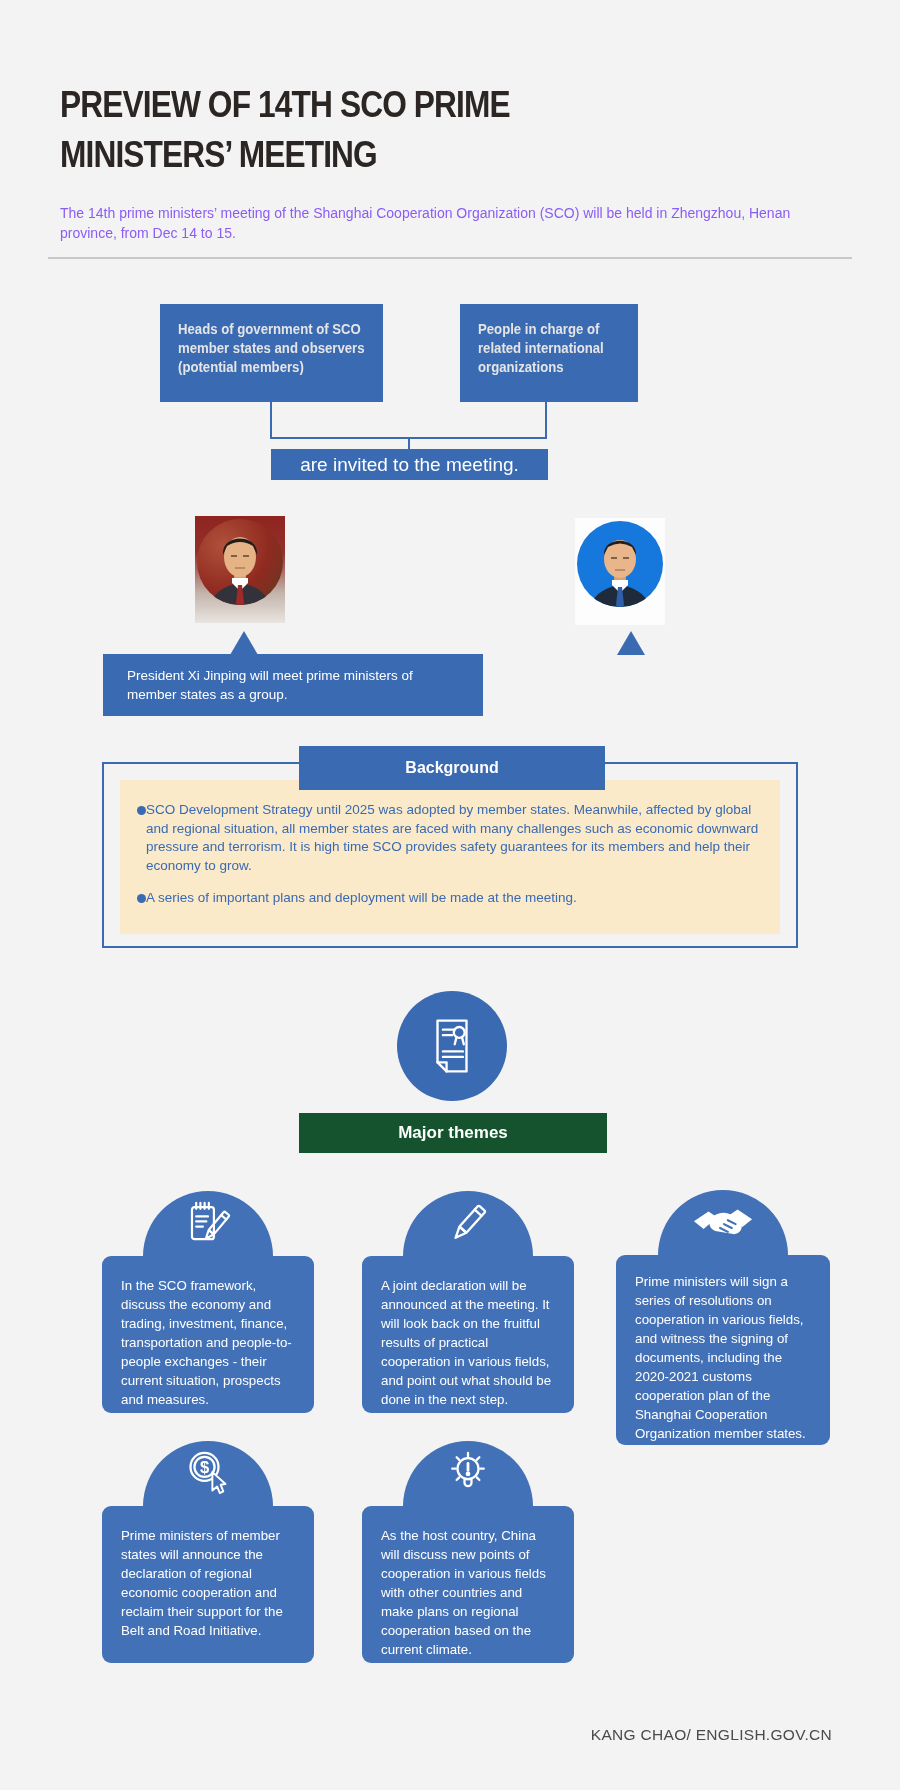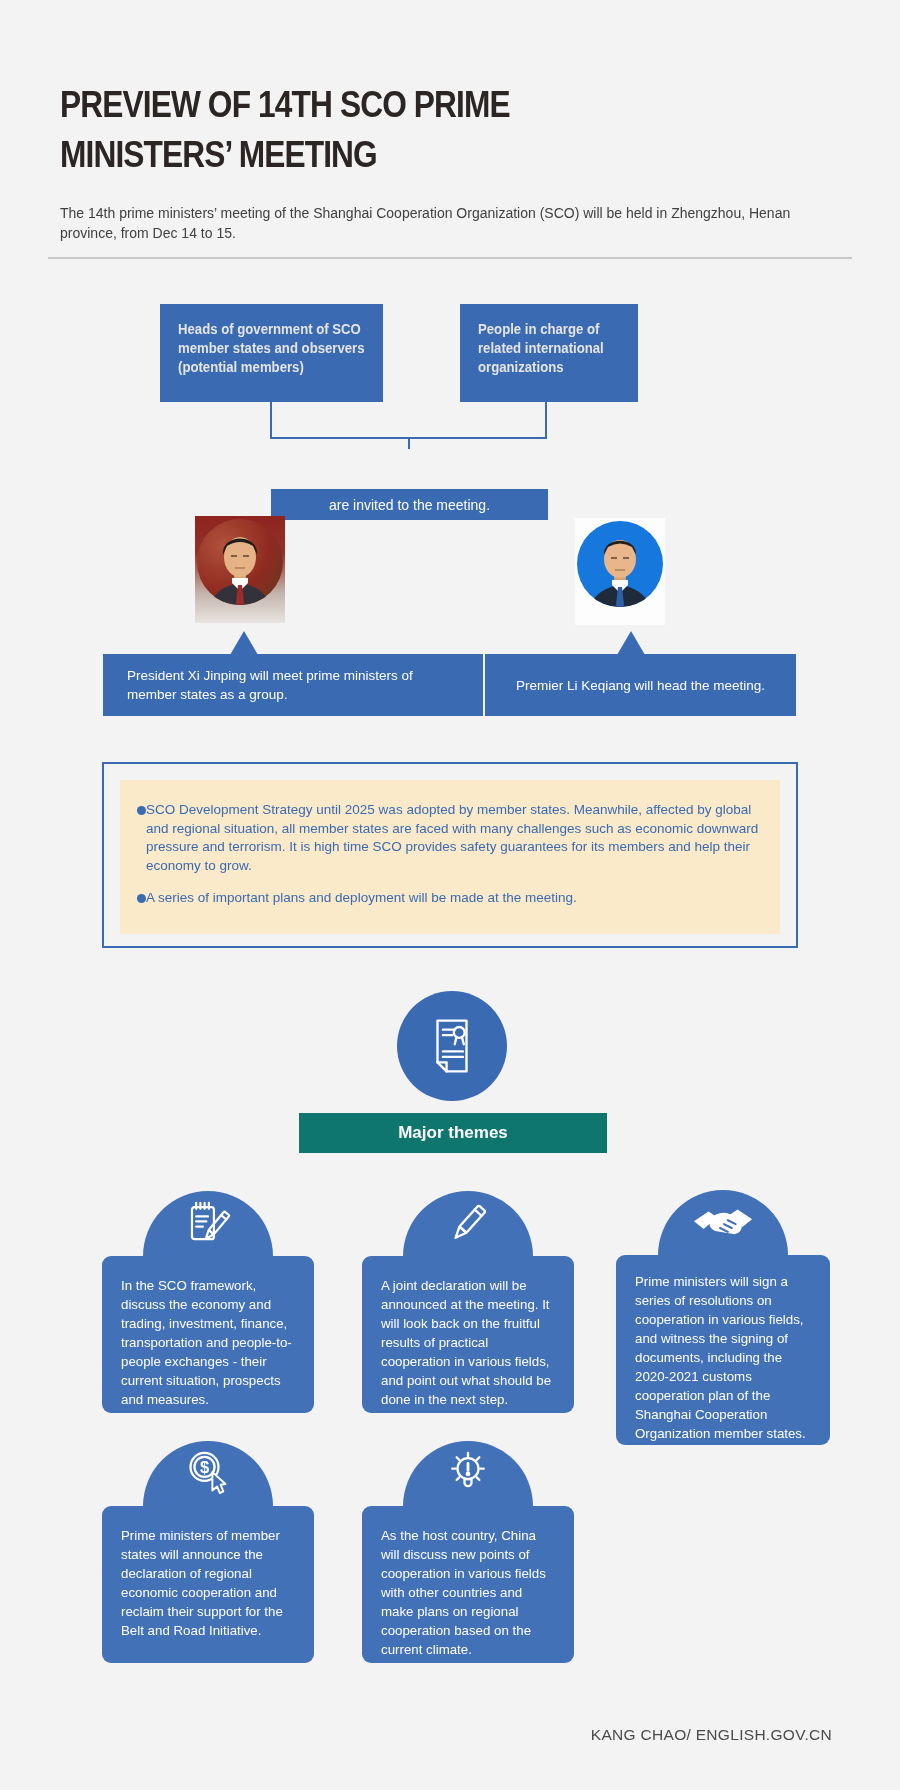--- a/index.html
+++ b/index.html
@@ -4,32 +4,32 @@
 <style>
   html,body{margin:0;padding:0;background:#f4f3f4;}
   .canvas{position:relative;width:900px;height:1790px;margin:0 auto;background:#f4f3f4;
           font-family:"Liberation Sans","DejaVu Sans",sans-serif;overflow:hidden;}
   .abs{position:absolute;}
 
   
   .title{left:60px;top:80px;width:820px;color:#2b2523;font-weight:bold;font-size:36px;
          line-height:50px;letter-spacing:-1px;}
   .title .tline{display:block;white-space:nowrap;transform:scaleX(0.88);transform-origin:left;}
-  .subtitle{left:60px;top:203px;width:770px;color:#404040;font-size:14px;line-height:20px;}
+  .subtitle{left:60px;top:203px;width:770px;color:#8b5cf6;font-size:14px;line-height:20px;}
   .divider{left:48px;top:257px;width:804px;height:2px;background:#c9c8c8;}
 
   
   .bluebox{background:#3a6ab2;color:#e5e5e5;font-weight:bold;font-size:14px;line-height:19px;}
   .bluebox .bline{display:block;white-space:nowrap;transform:scaleX(0.94);transform-origin:left;}
   .box-left{left:160px;top:304px;width:223px;height:98px;padding-top:0;}
   .box-left .pad,.box-right .pad{padding:16px 0 0 18px;}
   .box-right{left:460px;top:304px;width:178px;height:98px;}
   .conn{background:#3a6ab2;}
   .bar-invited{left:271px;top:449px;width:277px;height:31px;background:#3a6ab2;color:#fff;
-               font-size:14px;display:flex;align-items:center;justify-content:center;margin-top:40px;}
+               font-size:19px;display:flex;align-items:center;justify-content:center;}
 
   
   .photo{overflow:hidden;}
   .photo-l{left:195px;top:516px;width:90px;height:107px;
            background:linear-gradient(180deg,#8f241f 0%,#93302a 34%,#c3b4ab 72%,#e9e4e0 100%);}
   .photo-r{left:575px;top:518px;width:90px;height:107px;background:#fdfdfd;}
   .pcircle{position:absolute;left:2px;top:3px;width:86px;height:86px;border-radius:50%;overflow:hidden;}
   .pcircle-l{background:radial-gradient(circle at 30% 30%,#b0513a 0%,#8f2a20 55%,#5e3a22 100%);}
   .pcircle-r{background:#1678dd;}
   .tri{width:0;height:0;border-left:14px solid transparent;border-right:14px solid transparent;
@@ -47,21 +47,21 @@
            font-size:16px;display:flex;align-items:center;justify-content:center;z-index:2;}
   .bg-yellow{left:120px;top:780px;width:660px;height:154px;background:#faeaca;}
   .bullets{left:137px;top:801px;width:628px;color:#3a6ab2;font-size:13.5px;line-height:18.5px;}
   .bullet-row{display:flex;}
   .bullet-row + .bullet-row{margin-top:14px;}
   .dot{flex:0 0 9px;width:9px;height:9px;border-radius:50%;background:#3a6ab2;margin-top:5px;}
 
   
   .mt-circle{left:397px;top:991px;width:110px;height:110px;border-radius:50%;background:#3a6ab2;
              display:flex;align-items:center;justify-content:center;}
-  .mt-bar{left:299px;top:1113px;width:308px;height:40px;background:#0f766e;color:#fff;font-weight:bold;
+  .mt-bar{left:299px;top:1113px;width:308px;height:40px;background:#14532d;color:#fff;font-weight:bold;
           font-size:17px;display:flex;align-items:center;justify-content:center;}
 
   
   .card{position:absolute;}
   .dome{position:absolute;width:130px;height:65px;border-radius:65px 65px 0 0;background:#4271b7;
         display:flex;align-items:flex-end;justify-content:center;}
   .cbody{position:absolute;background:#4271b7;border-radius:9px;color:#fff;font-size:13.3px;
          line-height:19px;box-sizing:border-box;padding:20px 17px 0 19px;}
   .dome svg{margin-bottom:4px;}
 
@@ -125,25 +125,23 @@
         <path d="M35,64 L43,72 L51,64 L51,59 L35,59 Z" fill="#ffffff"></path>
         <path d="M41,66 L45,66 L47,84 L43,92 L39,84 Z" fill="#2f5fa8"></path>
       </svg>
     </div>
   </div>
   <div class="abs tri tri-l"></div>
   <div class="abs tri tri-r"></div>
   <div class="abs bubble bubble-l">
     <span>President Xi Jinping will meet prime ministers of member states as a group.</span>
   </div>
-  <div class="abs bubble bubble-r">
-    <span>Premier Li Keqiang will head the meeting.</span>
-  </div>
 
   <div class="abs bg-outer"></div>
+  <div class="abs bg-head">Background</div>
   <div class="abs bg-yellow"></div>
   <div class="abs bullets">
     <div class="bullet-row">
       <span class="dot"></span>
       <span>SCO Development Strategy until 2025 was adopted by member states. Meanwhile, affected by global and regional situation, all member states are faced with many challenges such as economic downward pressure and terrorism. It is high time SCO provides safety guarantees for its members and help their economy to grow.</span>
     </div>
     <div class="bullet-row">
       <span class="dot"></span>
       <span>A series of important plans and deployment will be made at the meeting.</span>
     </div>

